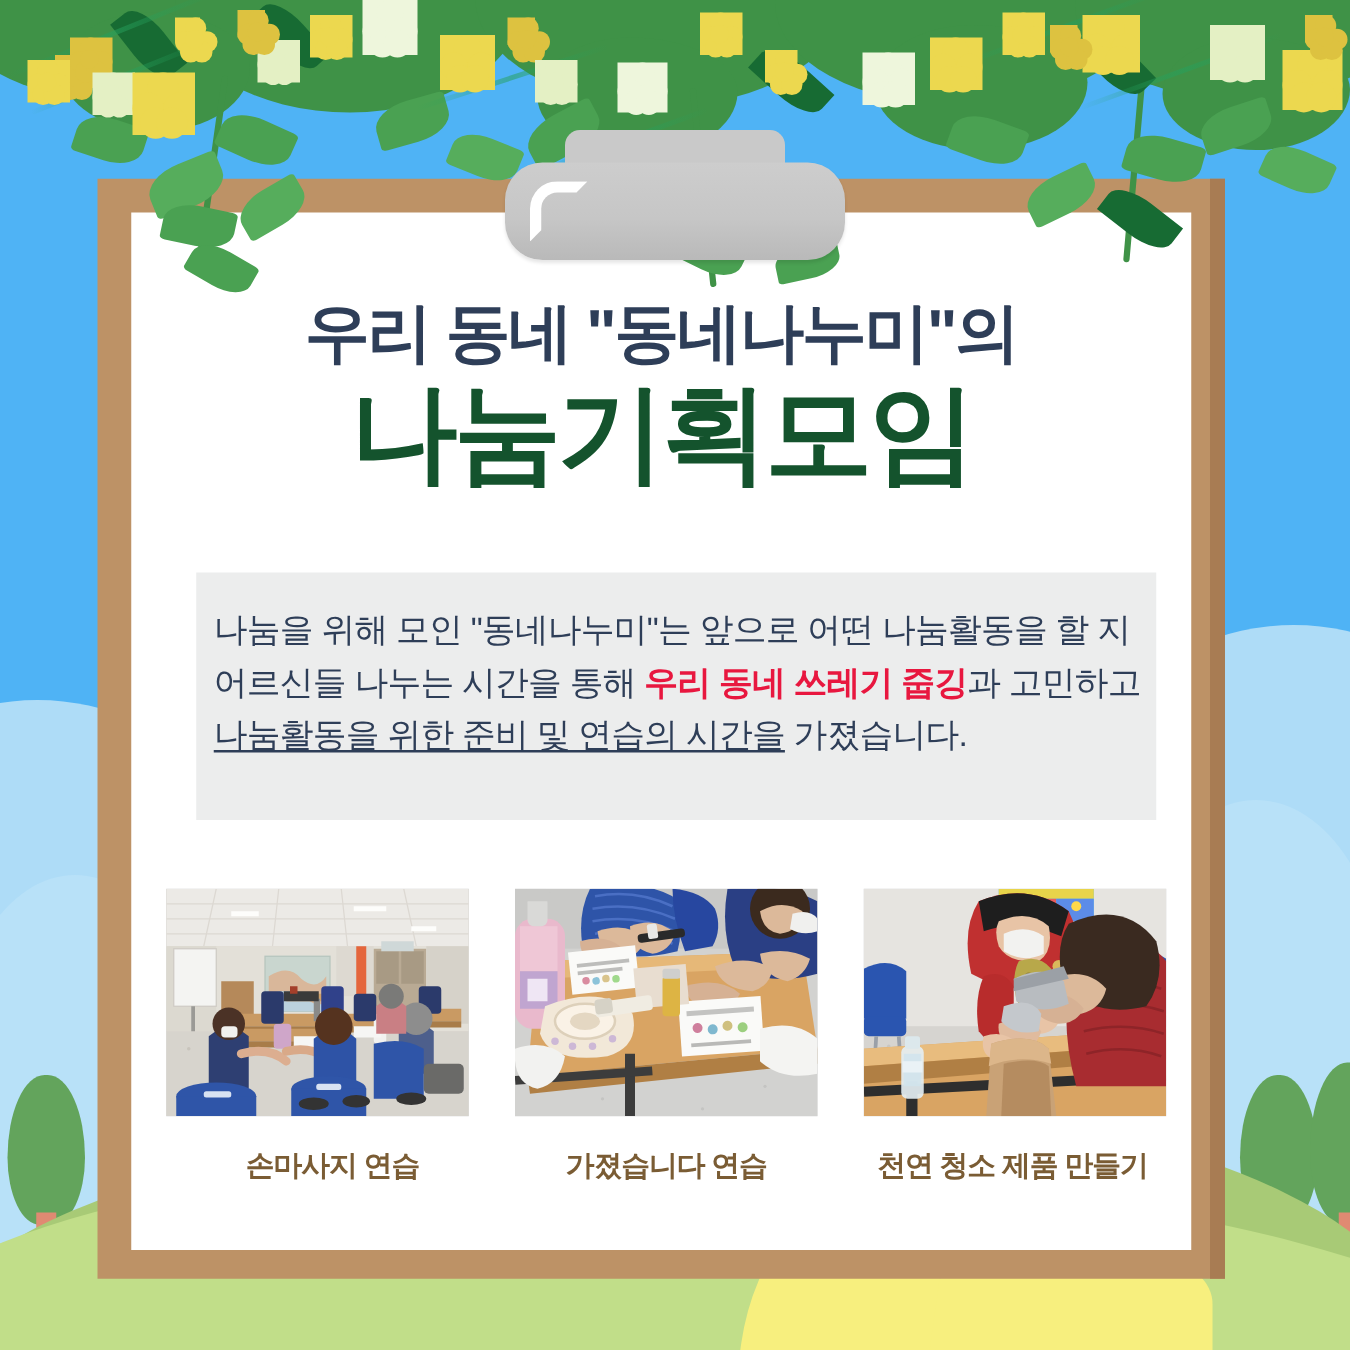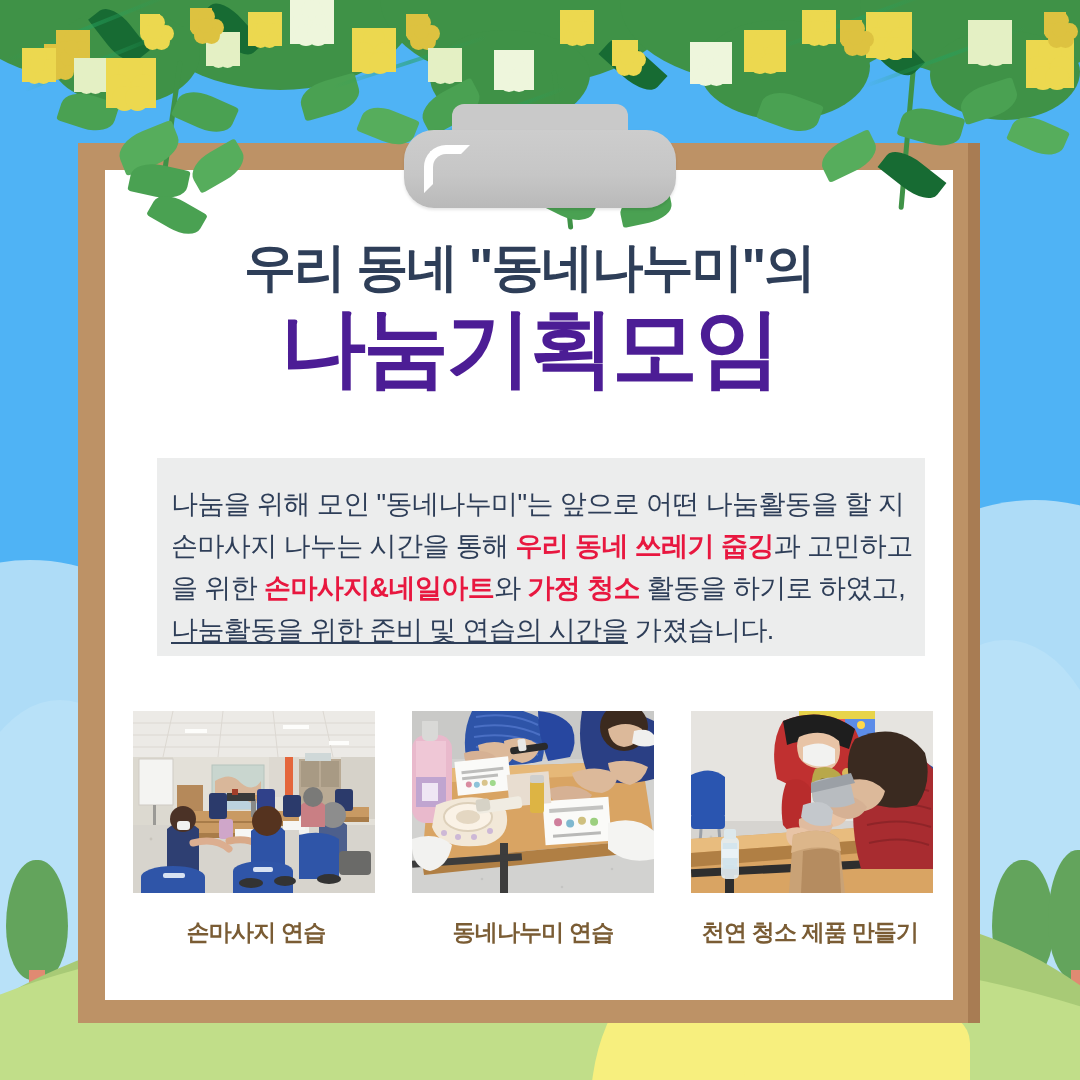--- a/index.html
+++ b/index.html
@@ -182,21 +182,21 @@
     font-size:52px;
     font-weight:bold;
     color:#2e3e58;
     letter-spacing:-2px;
     line-height:1.14;
     white-space:nowrap;
   }
   .title-line2 {
     font-size:86px;
     font-weight:bold;
-    color:#4c1d95;
+    color:#14532d;
     letter-spacing:-3px;
     line-height:1.12;
     margin-top:2px;
     white-space:nowrap;
   }
 
   
   .body-box {
     position:absolute;
     left:157px; top:458px;
@@ -236,21 +236,21 @@
     position:absolute;
     top:917px;
     width:242px;
     text-align:center;
     font-size:23px;
     font-weight:bold;
     color:#7a5c34;
     letter-spacing:-0.8px;
     white-space:nowrap;
   }
-  .caption.c1 { left:135px; }
+  .caption.c1 { left:145px; }
   .caption.c2 { left:412px; }
   .caption.c3 { left:680px; width:260px; }
 </style>
 </head>
 <body>
 
 <div id="stage">
 
   <div class="sky-deep"></div>
   <div class="cloud-left"></div>
@@ -523,24 +523,21 @@
   <div class="title-wrap">
     <div class="title-line1">우리 동네 "동네나누미"의</div>
     <div class="title-line2">나눔기획모임</div>
   </div>
 
   <div class="body-box">
     <div class="body-p">
       <span>나눔을 위해 모인 "동네나누미"는 앞으로 어떤 나눔활동을 할 지</span>
     </div>
     <div class="body-p">
-      <span>손마사지 나누는 시간을 통해 </span><span class="hl-red">우리 동네 쓰레기 줍깅</span><span>과 고민하고</span>
-    </div>
-    <div class="body-p">
-      <span>을 위한 </span><span class="hl-red">손마사지&amp;네일아트</span><span>와 </span><span class="hl-red">가정 청소</span><span> 활동을 하기로 하였고,</span>
+      <span>어르신들 나누는 시간을 통해 </span><span class="hl-red">우리 동네 쓰레기 줍깅</span><span>과 고민하고</span>
     </div>
     <div class="body-p">
       <span class="ul">나눔활동을 위한 준비 및 연습의 시간을</span><span> 가졌습니다.</span>
     </div>
   </div>
 
   <div class="photos">
 
     <div class="photo p1">
       <svg viewBox="0 0 242 182" preserveAspectRatio="none">
@@ -787,16 +784,16 @@
         <path d="M112 140 q26 -6 36 2 l2 40 h-40 z" fill="#b58c60"></path>
         <rect x="30" y="126" width="18" height="42" rx="5" fill="#e4eef2" opacity="0.92"></rect>
         <rect x="32" y="132" width="14" height="26" fill="#cfe4ee" opacity="0.8"></rect>
         <rect x="33" y="118" width="12" height="10" rx="2" fill="#dce8ec"></rect>
         <rect x="31" y="138" width="16" height="9" fill="#eaf2f6"></rect>
       </svg>
     </div>
   </div>
 
   <div class="caption c1">손마사지 연습</div>
-  <div class="caption c2">동네나누미 연습</div>
+  <div class="caption c2">가졌습니다 연습</div>
   <div class="caption c3">천연 청소 제품 만들기</div>
 
 </div>
 
 </body></html>

